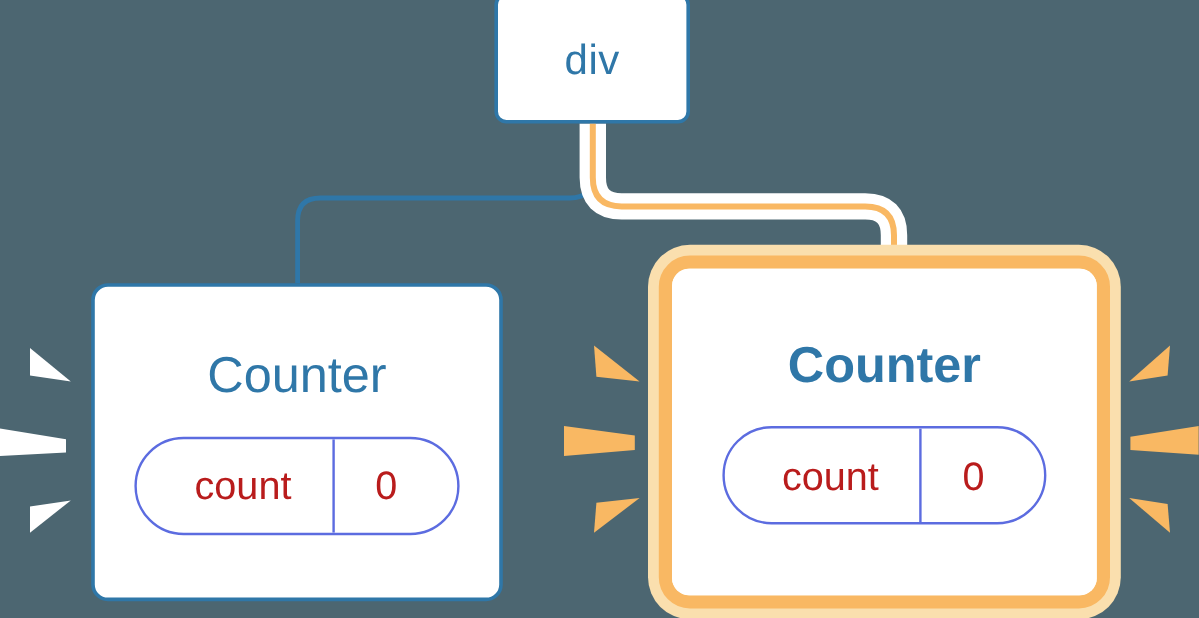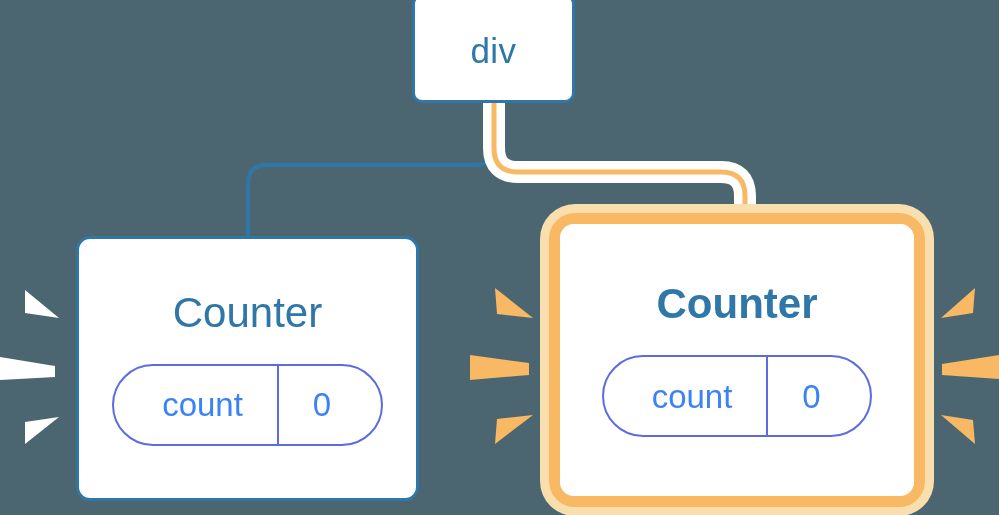--- a/index.html
+++ b/index.html
@@ -115,21 +115,21 @@
     align-items: stretch;
     border: 2px solid #5c6ce0;
     border-radius: 999px;
     height: 78px;
     overflow: hidden;
   }
   .pill-key, .pill-val {
     display: flex;
     align-items: center;
     justify-content: center;
-    color: #3b82f6;
+    color: #b91c1c;
     font-size: 33px;
     font-weight: 400;
     line-height: 1;
   }
   .pill-key {
     padding: 0 34px 0 48px;
   }
   .pill-val {
     border-left: 2px solid #5c6ce0;
     padding: 0 46px 0 30px;

